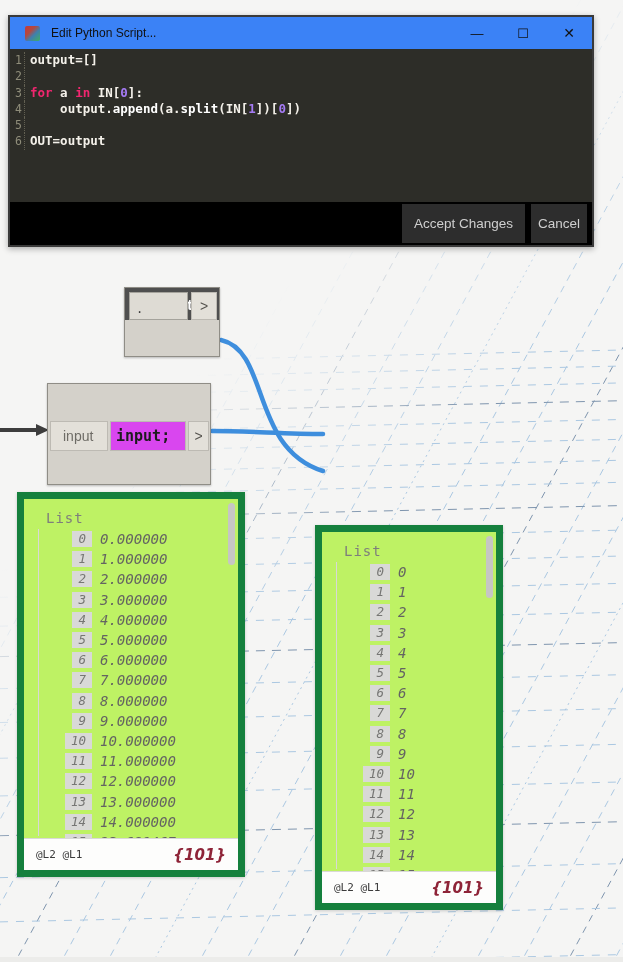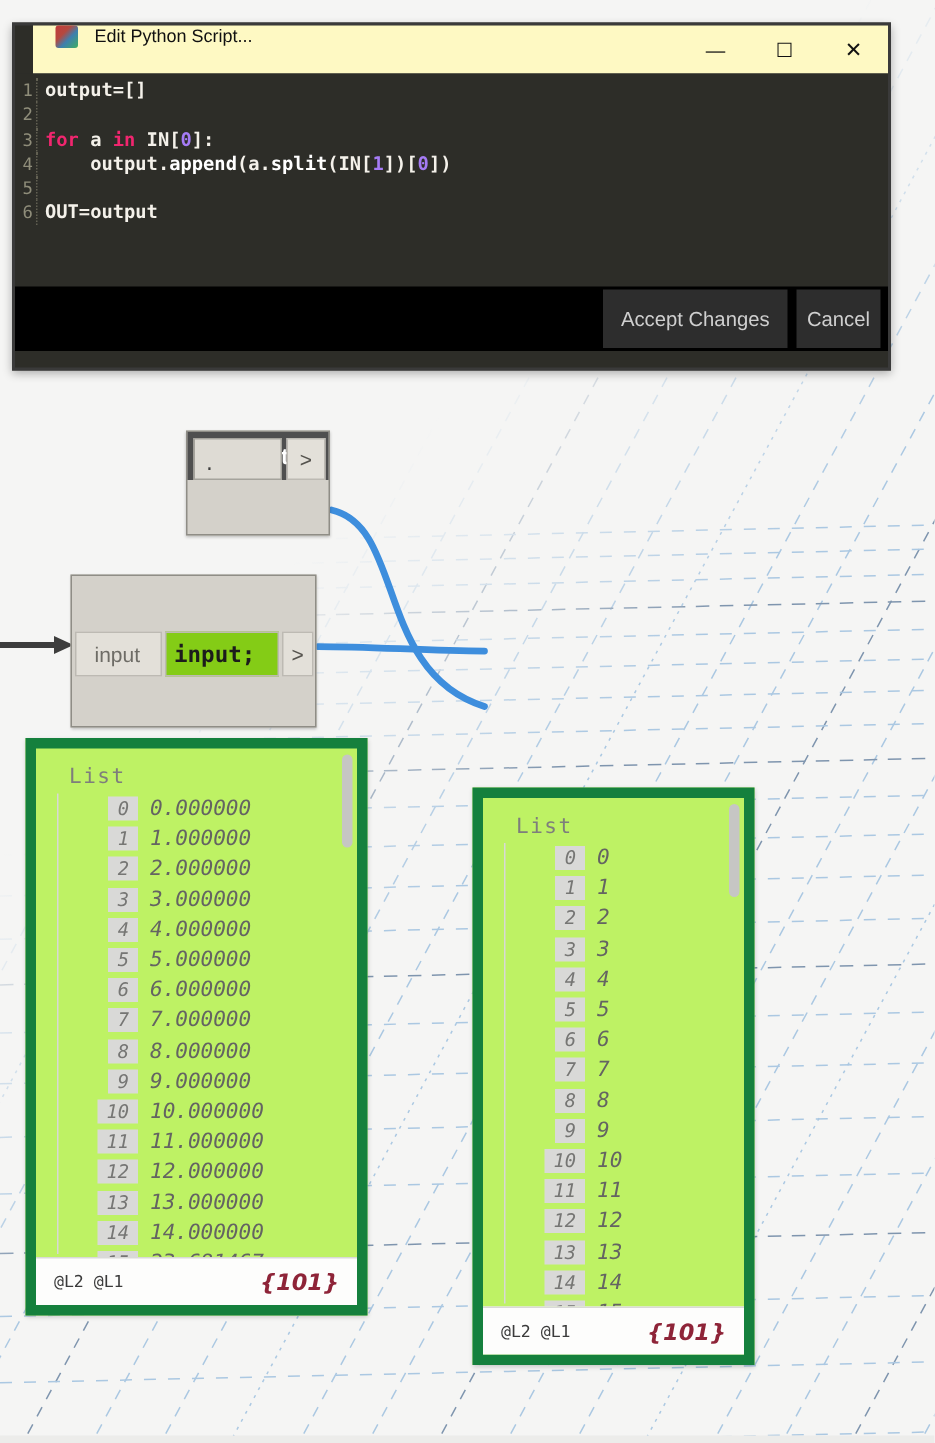--- a/index.html
+++ b/index.html
@@ -29,21 +29,21 @@
   #node-seperator .node-header { height:32px; }
   #sep-input { left:4px; top:4px; width:59px; height:28px; background:#dedbd4;
                border:1px solid #a5a39c; font-family:"DejaVu Sans Mono",monospace;
                font-size:12px; color:#3c3c3c; padding-left:6px; display:flex; align-items:flex-end; padding-bottom:3px; }
   #sep-out { left:66px; top:4px; width:26px; height:28px; justify-content:center; color:#55534e; font-size:14px; }
 
   
   #node-codeblock { left:47px; top:383px; width:164px; height:102px; }
   #node-codeblock .node-header { height:34px; }
   #cb-in { left:2px; top:37px; width:58px; height:30px; padding-left:12px; color:#6e6c66; font-size:14px; }
-  #cb-code { left:62px; top:37px; width:76px; height:30px; background:#84cc16; border:1px solid #bdbab3;
+  #cb-code { left:62px; top:37px; width:76px; height:30px; background:#d946ef; border:1px solid #bdbab3;
              font-family:"DejaVu Sans Mono",monospace; font-weight:bold; font-size:15px; color:#1c1c1c;
              display:flex; align-items:center; padding-left:5px; }
   #cb-out { left:140px; top:37px; width:21px; height:30px; justify-content:center; color:#55534e; font-size:14px; }
 
   
   #node-python { left:323px; top:380px; width:168px; height:140px; background:#cfccc5;
                  border:3px solid #2f7fd6; box-shadow:0 0 0 1px rgba(47,127,214,.25); }
   #node-python .node-header { height:33px; margin:-0px; }
   .py-chip { position:absolute; height:32px; }
   #py-in0 { left:2px; top:37px; width:62px; padding-left:9px; }
@@ -70,43 +70,43 @@
                background:#c6c6c4; border-radius:4px; }
   .pv-footer { position:absolute; left:0; right:0; bottom:0; height:32px; border-top:1px solid #d9d9d7;
                display:flex; align-items:center; justify-content:space-between; padding:0 12px; background:#fdfdfc; }
   .pv-levels { font-size:11px; font-weight:normal; color:#3b3b3b; }
   .pv-count { font-family:"DejaVu Sans",sans-serif; font-style:italic; font-weight:600;
               font-size:15px; color:#8e2438; }
 
   
   #dialog { left:8px; top:15px; width:586px; height:232px; z-index:5;
             border:2px solid #3a3a3a; background:#2d2d28; box-shadow:0 2px 6px rgba(0,0,0,.3); }
-  #titlebar { position:absolute; left:12px; top:0; right:0; height:32px; background:#fef9c3;
-              display:flex; }
+  #titlebar { position:absolute; left:0; top:0; right:0; height:32px; background:#3b82f6;
+              display:flex; align-items:center; }
   #dlg-icon { width:15px; height:15px; margin-left:15px; border-radius:2px;
               background:linear-gradient(135deg,#c23b3b 0%,#b5483f 35%,#3f7fae 60%,#3fae62 100%); }
   #dlg-title { margin-left:11px; font-size:12px; color:#111; }
   #win-controls { margin-left:auto; display:flex; height:100%; }
   .win-btn { width:46px; height:100%; display:flex; align-items:center; justify-content:center;
              font-size:13px; color:#111; cursor:default; }
   #btn-close { font-size:14px; }
 
   #code-area { position:absolute; left:0; top:32px; right:0; height:153px; background:#2d2d28;
                font-family:"DejaVu Sans Mono",monospace; font-size:12.5px; font-weight:bold;
                padding-top:3px; overflow:hidden; }
   .code-line { display:flex; height:16.3px; line-height:16.3px; }
   .ln { width:15px; text-align:right; color:#8f8d7a; font-weight:normal; font-size:11.5px;
         border-right:1px dotted #626052; padding-right:2px; flex:0 0 auto; }
   .ct { white-space:pre; padding-left:5px; color:#f4f1ea; }
   .tok-plain { color:#f4f1ea; }
   .tok-kw { color:#f0266f; }
   .tok-num { color:#a57bf5; }
   .tok-fn { color:#ffffff; }
 
-  #dlg-footer { position:absolute; left:0; bottom:11px; right:0; height:43px; background:#000;
+  #dlg-footer { position:absolute; left:0; bottom:0; right:0; height:43px; background:#000;
                 display:flex; align-items:center; justify-content:flex-end; gap:6px; padding-right:5px; }
   .dlg-btn { height:39px; background:#2d2d2d; color:#cfcfcf; font-size:13.5px;
              display:flex; align-items:center; justify-content:center; border:none; cursor:default; }
   #btn-accept { width:123px; }
   #btn-cancel { width:56px; }
 </style>
 </head>
 <body>
 
 <div id="canvas">

